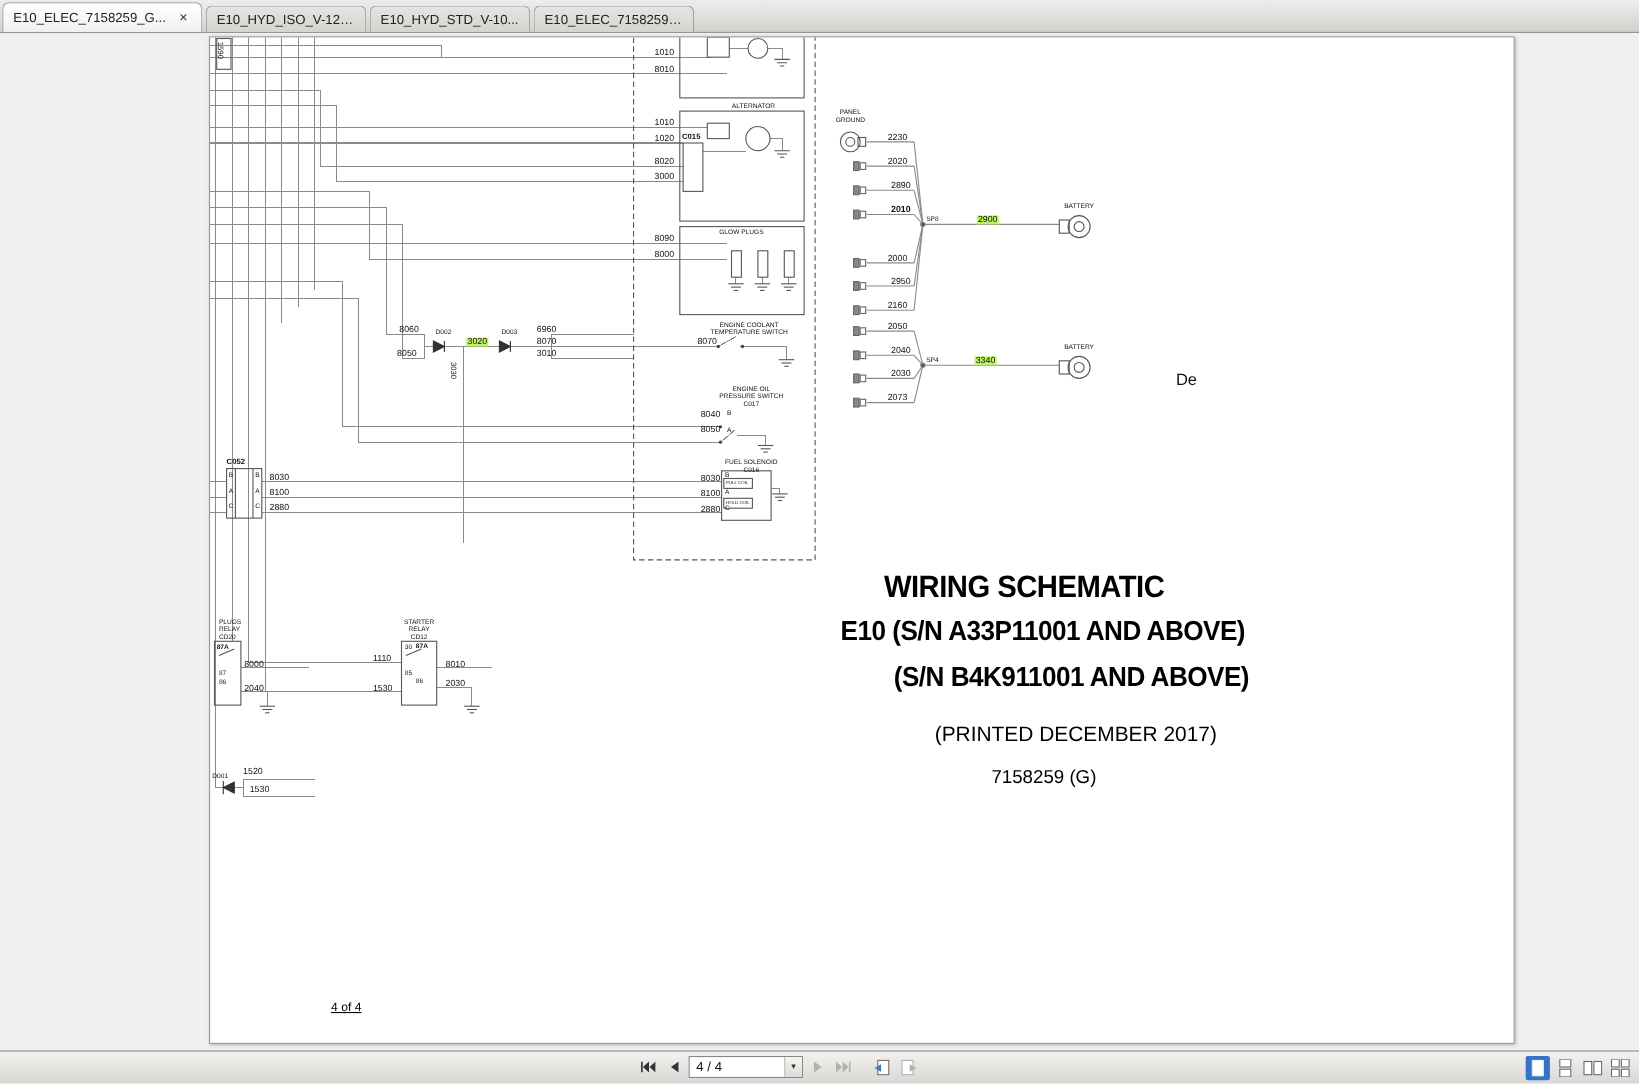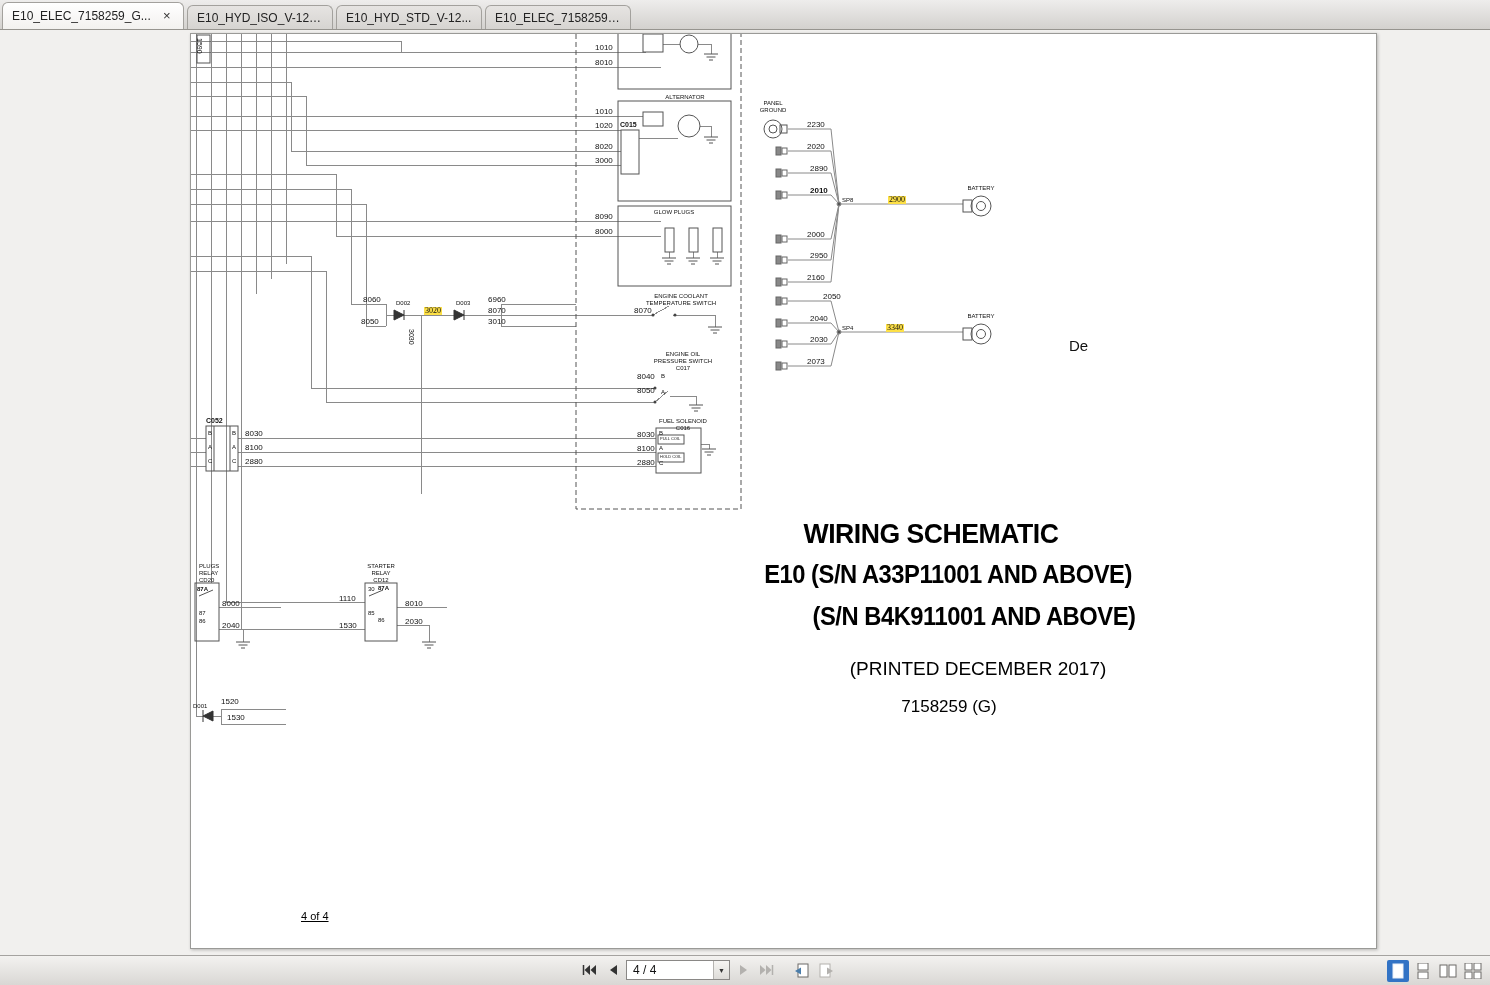--- a/index.html
+++ b/index.html
@@ -11,21 +11,21 @@
   .tab.active{background:linear-gradient(#ffffff,#f2f1ef);height:27px;z-index:2;}
   .tab .tlabel{overflow:hidden;text-overflow:ellipsis;}
   .tab .close{margin-left:9px;font-size:13px;line-height:13px;color:#333;width:14px;height:14px;text-align:center;border-radius:2px;flex:none;}
 
   
   .viewer{position:absolute;top:30px;left:0;right:0;bottom:30px;background:#f1f0ee;overflow:hidden;}
   .page{position:absolute;left:190px;top:3px;width:1185px;height:914px;background:#fff;border:1px solid #9a9a97;box-sizing:content-box;box-shadow:1px 1px 3px rgba(0,0,0,.25);}
   .page svg.wires{position:absolute;left:0;top:0;width:1185px;height:914px;}
 
   .lbl{position:absolute;font-size:8px;color:#111;line-height:1;white-space:nowrap;z-index:3;}
-  .lbl.bg{background:#fde047;padding:0 1px;font-family:Liberation Serif, serif;}
+  .lbl.bg{background:#bef264;padding:0 1px;}
 
   .tl{position:absolute;white-space:nowrap;color:#000;font-weight:bold;letter-spacing:-0.5px;z-index:3;}
   .t1{left:740px;top:484px;font-size:28px;transform:translateX(-50%) scaleX(0.95);}
   .t2{left:757px;top:526px;font-size:25px;transform:translateX(-50%) scaleX(0.95);}
   .t3{left:783px;top:568px;font-size:25px;transform:translateX(-50%) scaleX(0.95);}
   .t4{left:787px;top:624px;font-size:19px;font-weight:normal;letter-spacing:0;transform:translateX(-50%);}
   .t5{left:758px;top:663px;font-size:17px;font-weight:normal;letter-spacing:0;transform:translateX(-50%);}
   .pagefooter{position:absolute;left:110px;top:876px;font-size:11px;color:#000;z-index:3;text-decoration:underline;}
 
   
@@ -47,21 +47,21 @@
 
   <div class="tabbar">
     <div class="tab active" style="width:182px">
       <span class="tlabel">E10_ELEC_7158259_G...</span>
       <span class="close">×</span>
     </div>
     <div class="tab" style="width:146px">
       <span class="tlabel">E10_HYD_ISO_V-121...</span>
     </div>
     <div class="tab" style="width:146px">
-      <span class="tlabel">E10_HYD_STD_V-12...</span>
+      <span class="tlabel">E10_HYD_STD_V-10...</span>
     </div>
     <div class="tab" style="width:146px">
       <span class="tlabel">E10_ELEC_7158259_...</span>
     </div>
   </div>
 
   <div class="viewer">
     <div class="page">
 
       <svg class="wires" viewBox="0 0 1185 914">
@@ -355,21 +355,21 @@
         <span class="lbl" style="top: 87px; left: 616px; font-size: 8px;">2230</span>
         <span class="lbl" style="top: 109px; left: 616px; font-size: 8px;">2020</span>
         <span class="lbl" style="top: 131px; left: 619px; font-size: 8px;">2890</span>
         <span class="lbl" style="top: 153px; left: 619px; font-size: 8px; font-weight: bold;">2010</span>
         <span class="lbl" style="top: 163px; left: 651px; font-size: 6px;">SP8</span>
         <span class="lbl bg" style="top: 162px; left: 697px; font-size: 8px;">2900</span>
         <span class="lbl" style="top: 151px; left: 790px; transform: translateX(-50%); font-size: 6px;">BATTERY</span>
         <span class="lbl" style="top: 197px; left: 616px; font-size: 8px;">2000</span>
         <span class="lbl" style="top: 218px; left: 619px; font-size: 8px;">2950</span>
         <span class="lbl" style="top: 240px; left: 616px; font-size: 8px;">2160</span>
-        <span class="lbl" style="top: 259px; left: 616px; font-size: 8px; margin-left: 16px;">2050</span>
+        <span class="lbl" style="top: 259px; left: 616px; font-size: 8px;">2050</span>
         <span class="lbl" style="top: 281px; left: 619px; font-size: 8px;">2040</span>
         <span class="lbl" style="top: 291px; left: 651px; font-size: 6px;">SP4</span>
         <span class="lbl bg" style="top: 290px; left: 695px; font-size: 8px;">3340</span>
         <span class="lbl" style="top: 279px; left: 790px; transform: translateX(-50%); font-size: 6px;">BATTERY</span>
         <span class="lbl" style="top: 302px; left: 619px; font-size: 8px;">2030</span>
         <span class="lbl" style="top: 324px; left: 616px; font-size: 8px;">2073</span>
         <span class="lbl" style="top: 304px; left: 878px; font-size: 15px;">De</span>
         <span class="lbl" style="top: 529px; left: 8px; font-size: 6px;">PLUGS</span>
         <span class="lbl" style="top: 536px; left: 8px; font-size: 6px;">RELAY</span>
         <span class="lbl" style="top: 543px; left: 8px; font-size: 6px;">CD20</span>

